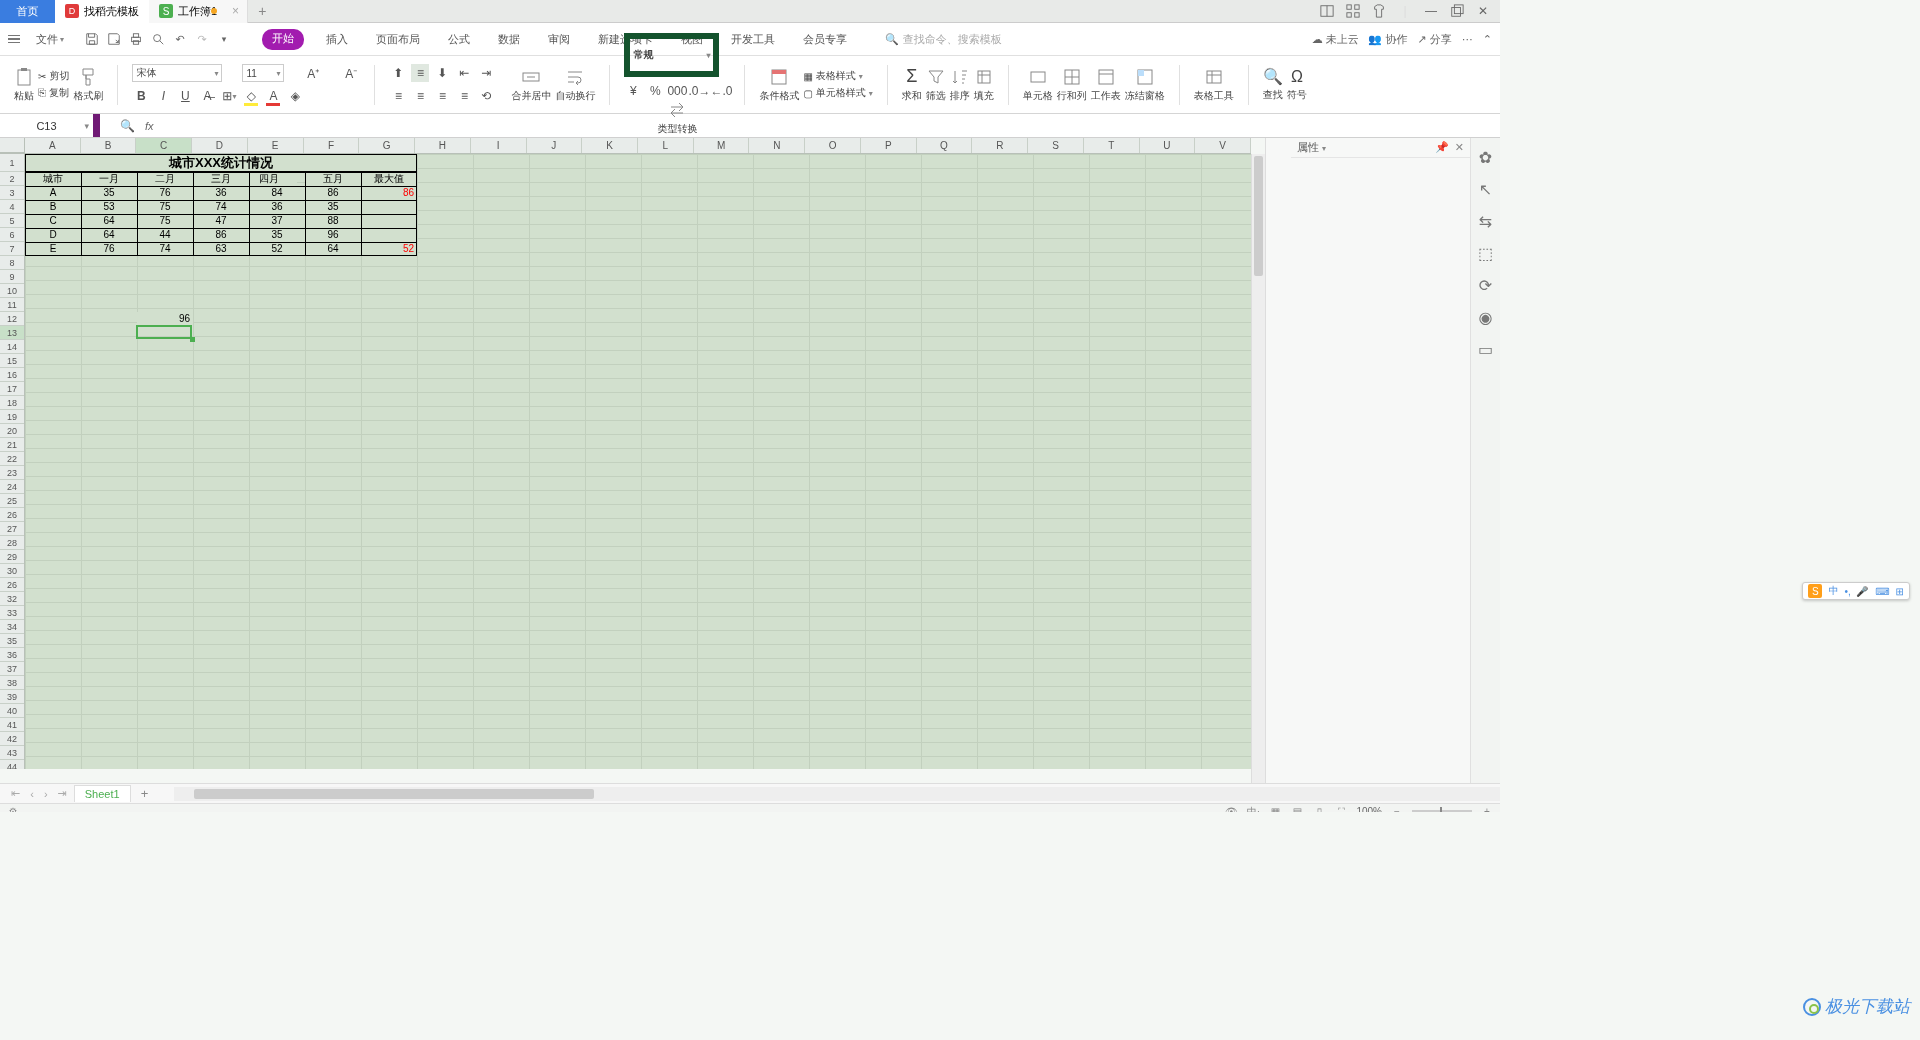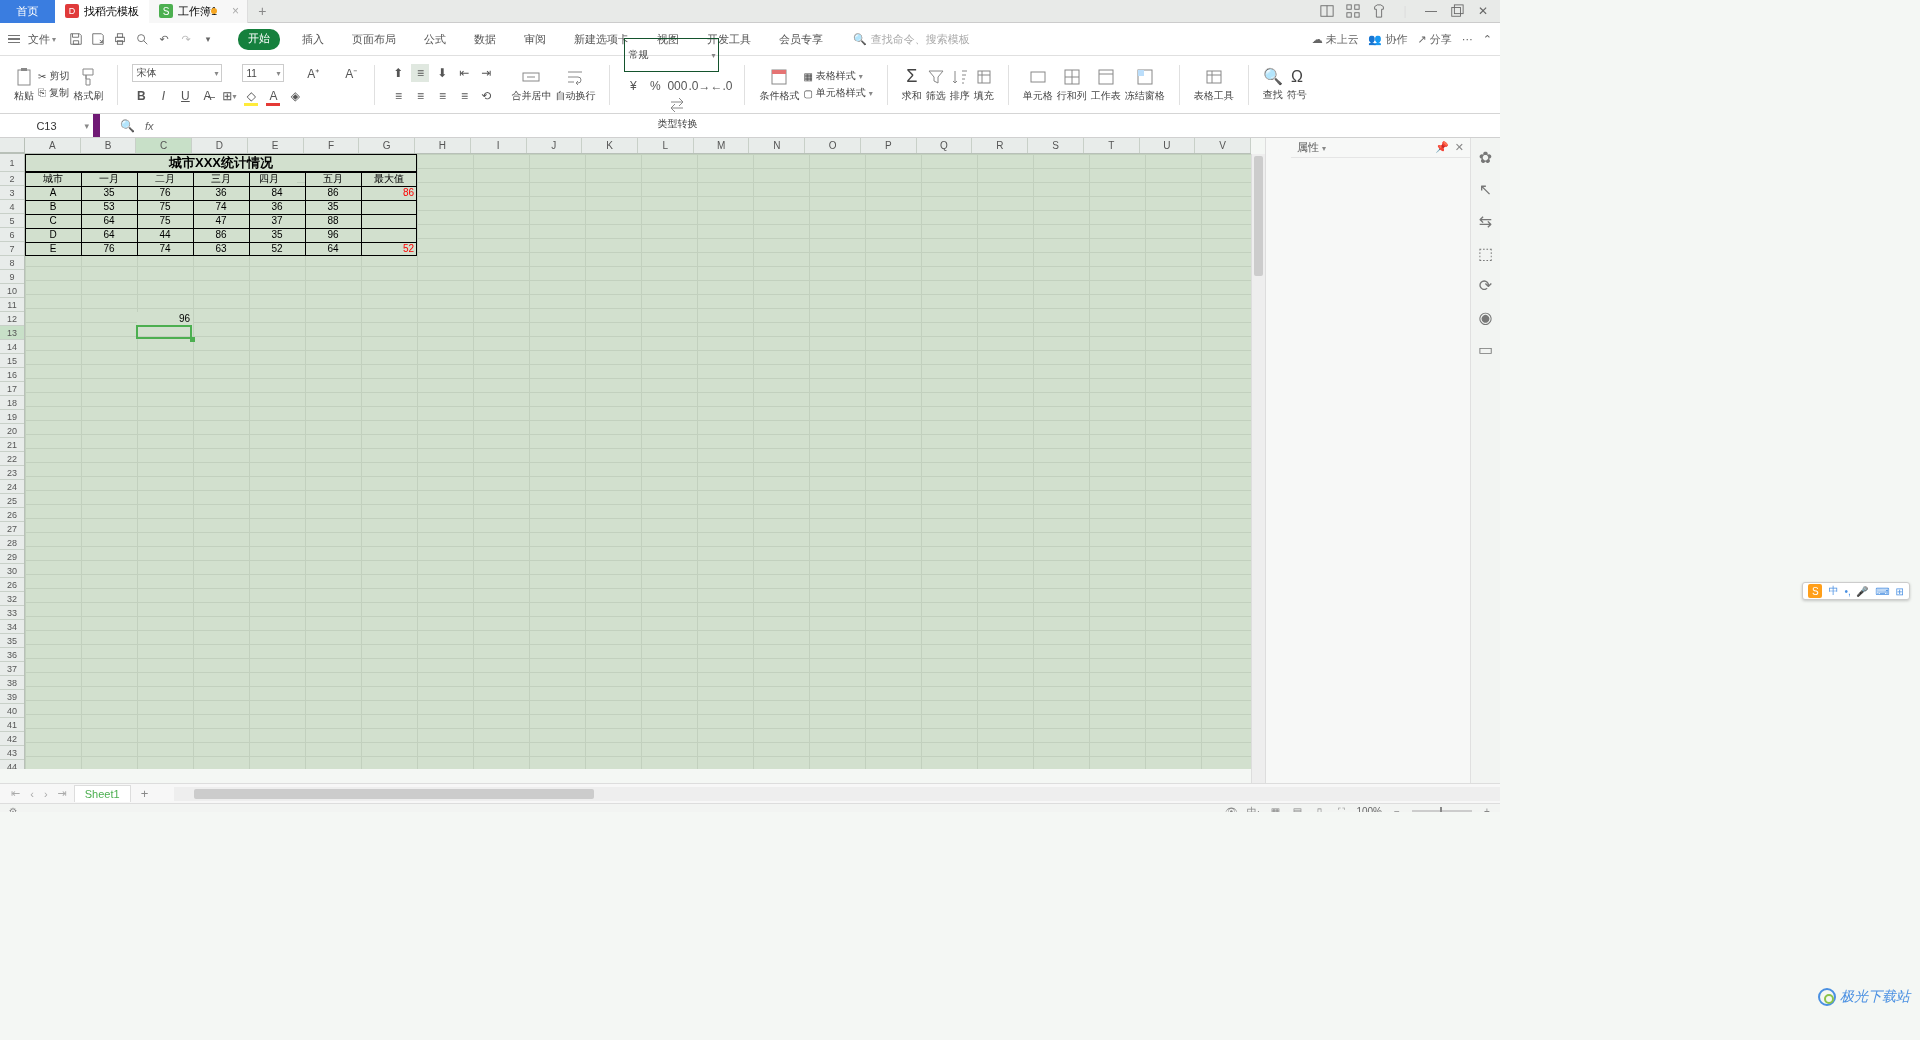--- a/index.html
+++ b/index.html
@@ -14,48 +14,48 @@
 .tab.doc { background: #f7f7f7; border-right: 1px solid #ddd; padding-right: 30px; position: relative; }
 .tab.doc .gicon { width: 14px; height: 14px; background: #4caf50; border-radius: 2px; color:#fff; font-size:10px; display:flex;align-items:center;justify-content:center;}
 .tab.doc .dot { position: absolute; right: 30px; top: 8px; width: 6px; height: 6px; border-radius: 50%; background: #f5a623; }
 .tab.doc .close { position: absolute; right: 8px; font-size: 12px; color: #aaa; }
 .tab.add { color: #888; font-size: 14px; }
 .win-controls { margin-left: auto; display: flex; align-items: center; gap: 8px; padding-right: 8px; }
 .win-controls .wc { width: 18px; height: 18px; display: flex; align-items: center; justify-content: center; color: #666; font-size: 12px; cursor: pointer; }
 .wc svg { width: 14px; height: 14px; }
 
 
-.menu-row { height: 26px; background: #fff; border-bottom: 1px solid #e0e0e0; display: flex; align-items: center; padding: 16px 8px; gap: 4px; font-size: 11px; color: #555; }
+.menu-row { height: 26px; background: #fff; border-bottom: 1px solid #e0e0e0; display: flex; align-items: center; padding: 16px 8px; gap: 12px; font-size: 11px; color: #555; }
 .menu-row .hamb { display:flex; flex-direction:column; gap:2px; margin-right:4px;}
 .menu-row .hamb div{width:12px;height:1.5px;background:#777;}
 .menu-row .file-btn { display:flex; align-items:center; gap:2px;}
 .menu-row .qat { display: flex; gap: 6px; margin-left: 8px; color: #666; }
 .menu-row .qat .qi { width: 16px; height: 16px; display:flex;align-items:center;justify-content:center; cursor:pointer;}
 .menu-tabs { display: flex; gap: 16px; margin-left: 18px; }
 .menu-tabs .mt { cursor: pointer; padding: 3px 6px; }
-.menu-tabs .mt.active { background: #15803d; color: #fff; border-radius: 10px; padding: 2px 10px; }
+.menu-tabs .mt.active { background: #a21caf; color: #fff; border-radius: 10px; padding: 2px 10px; }
 .menu-row .search-box { margin-left: 20px; color: #aaa; display:flex;align-items:center;gap:4px; font-size:11px;}
 .menu-right { margin-left: auto; display: flex; align-items: center; gap: 10px; color: #666; }
 .menu-right .mr { display:flex;align-items:center;gap:3px; cursor:pointer; font-size:11px;}
 
 
 .ribbon { height: 58px; background: #fff; border-bottom: 1px solid #d5d5d5; display: flex; align-items: center; padding: 0 8px; gap: 4px; font-size: 11px; color: #444; }
 .rgroup { display: flex; flex-direction: column; align-items: center; justify-content: center; height: 100%; padding: 0 6px; position: relative; }
 .rgroup.row { flex-direction: row; gap: 4px; }
 .rgroup .big { display: flex; flex-direction: column; align-items: center; gap: 2px; cursor:pointer;}
 .rgroup .big svg, .rgroup .big .icon { width: 20px; height: 20px; }
 .rgroup .big span { font-size: 10px; }
 .rgroup .stack { display: flex; flex-direction: column; gap: 3px; }
 .rgroup .stack .row-item { display:flex;align-items:center;gap:3px; font-size:10px; cursor:pointer; white-space:nowrap;}
 .sep { width: 1px; height: 40px; background: #e0e0e0; margin: 0 4px; }
 .font-sel { width: 90px; height: 18px; border: 1px solid #ccc; font-size: 10px; padding: 0 3px; display:flex;align-items:center;justify-content:space-between;}
 .size-sel { width: 42px; height: 18px; border: 1px solid #ccc; font-size: 10px; padding: 0 3px; display:flex;align-items:center;justify-content:space-between;}
 .icon-row { display: flex; gap: 4px; }
 .icon-btn { width: 18px; height: 18px; display:flex;align-items:center;justify-content:center; cursor:pointer; color:#555; font-size:12px;}
-.num-fmt { width: 95px; height: 18px; border: 1px solid #14532d; font-size: 10px; padding: 16px 3px; display:flex;align-items:center;justify-content:space-between;}
+.num-fmt { width: 95px; height: 18px; border: 6px solid #14532d; font-size: 10px; padding: 16px 3px; display:flex;align-items:center;justify-content:space-between;font-weight:bold;}
 .dd { font-size:8px; color:#888;}
 
 
 .formula-row { height: 24px; background: #fff; border-bottom: 1px solid #d0d0d0; display: flex; align-items: center; }
 .name-box { width: 100px; height: 100%; border-right: 7px solid #701a75; display: flex; align-items: center; justify-content: center; font-size: 11px; color: #333; position:relative;}
 .name-box .dd2 { position:absolute; right:4px; font-size:9px; color:#888;}
 .fx-area { display:flex; align-items:center; gap:10px; padding-left:20px; flex:1;}
 .fx-area .sicon { color:#888; font-size:12px;}
 .fx-area .fx { font-style: italic; font-size: 11px; color: #666; }
 .fx-input { flex:1; height:100%; border:none; outline:none; font-size:11px; }
@@ -109,21 +109,21 @@
 .status-bar .sleft { display:flex; gap:6px;}
 .status-bar .sright { margin-left:auto; display:flex; align-items:center; gap:8px;}
 .status-bar .zicon { width:14px;height:14px; display:flex;align-items:center;justify-content:center; color:#888;}
 
 
 .ime-bar { position: fixed; right: 10px; top: 582px; height: 18px; background: #fff; border: 1px solid #ccc; border-radius: 3px; display:flex; align-items:center; gap:6px; padding:0 5px; font-size:10px; box-shadow: 0 1px 3px rgba(0,0,0,0.2);}
 .ime-bar .ime-s { width:14px;height:14px; background:#ff9f1a; color:#fff; font-size:10px; display:flex;align-items:center;justify-content:center; border-radius:2px;}
 .ime-bar .ii { color:#4a90e2; }
 
 
-.watermark { position: fixed; right: 10px; bottom: 34px; font-size: 14px; color: #4a90e2; font-style: italic; display:flex;align-items:center;gap:4px;}
+.watermark { position: fixed; right: 10px; bottom: 22px; font-size: 17px; color: #4a90e2; font-style: italic; display:flex;align-items:center;gap:4px;}
 .watermark .wlogo { width:18px;height:18px; border:2px solid #4a90e2; border-radius:50%; position:relative;}
 .watermark .wlogo::after{content:'';position:absolute;left:4px;top:4px;width:6px;height:6px;border:2px solid #8bc34a;border-radius:50%;}
 </style>
 </head>
 <body>
 
 <div class="tabs-bar">
   <div class="tab home">首页</div>
   <div class="tab template">
     <span class="ticon">D</span>

